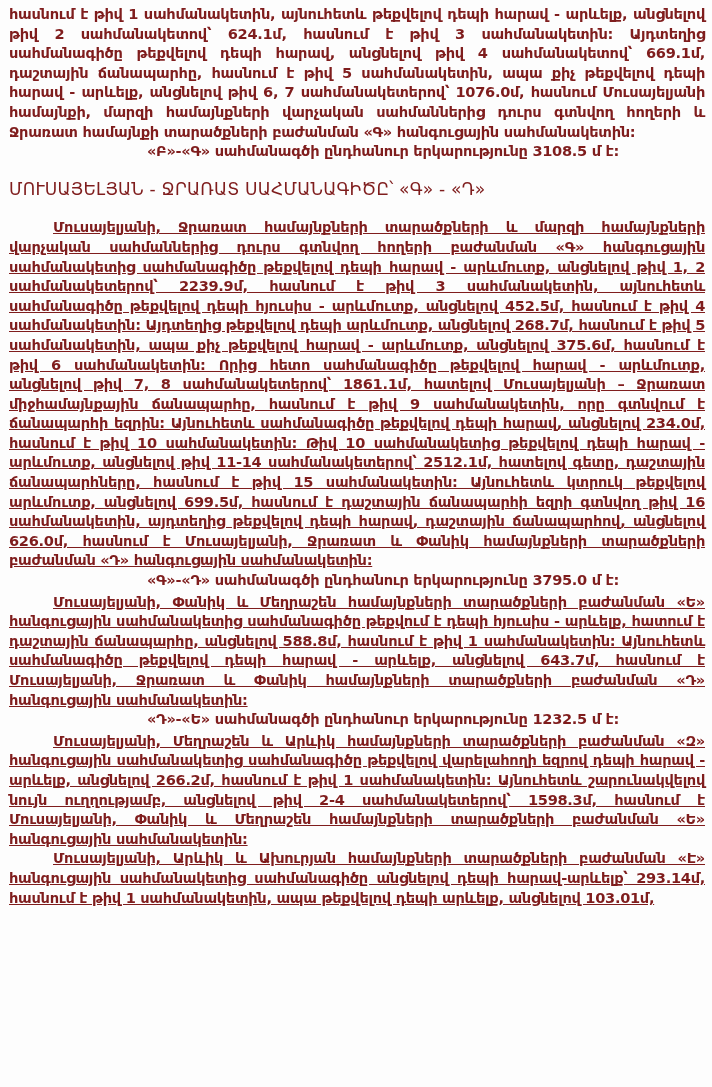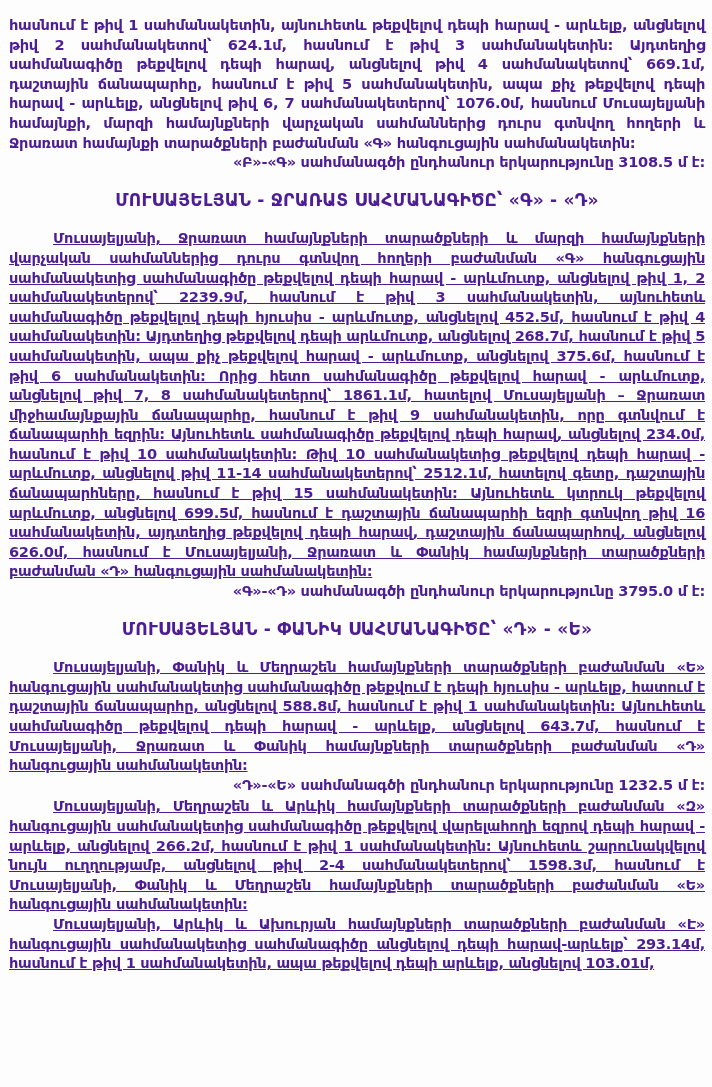--- a/index.html
+++ b/index.html
@@ -7,63 +7,61 @@
     padding: 0;
     background: #e9e9e9;
   }
   .page {
     position: relative;
     width: 712px;
     height: 1087px;
     margin: 0 auto;
     background: #fdfdfd;
     box-sizing: border-box;
-    padding: 15px 7px 0 9px;
+    padding: 4px 7px 0 9px;
     overflow: hidden;
     font-family: "DejaVu Sans", "Liberation Sans", sans-serif;
     font-size: 14.6px;
     font-weight: bold;
     line-height: 19.6px;
-    color: #4c1d95;
+    color: #7f1d1d;
     letter-spacing: -0.3px;
     -webkit-font-smoothing: none;
   }
   .para {
     text-align: justify;
     margin: 0;
   }
   .para.indent {
     text-indent: 44px;
     text-decoration: underline;
   }
   .total-line {
     margin: 0 0 2px 0;
     padding-left: 52px;
-    text-align: right;
+    text-align: center;
   }
   .section-heading {
-    text-align: center;
     margin: 19px 0 18px 0;
-    font-weight: bold;
+    font-weight: normal;
     letter-spacing: 0.2px;
   }
 </style>
 </head>
 <body>
 
 <div class="page">
 
   <p class="para">հասնում է թիվ 1 սահմանակետին, այնուհետև թեքվելով դեպի հարավ - արևելք, անցնելով թիվ 2 սահմանակետով՝ 624.1մ, հասնում է թիվ 3 սահմանակետին: Այդտեղից սահմանագիծը թեքվելով դեպի հարավ, անցնելով թիվ 4 սահմանակետով՝ 669.1մ, դաշտային ճանապարհը, հասնում է թիվ 5 սահմանակետին, ապա քիչ թեքվելով դեպի հարավ - արևելք, անցնելով թիվ 6, 7 սահմանակետերով՝ 1076.0մ, հասնում Մուսայելյանի համայնքի, մարզի համայնքների վարչական սահմաններից դուրս գտնվող հողերի և Ջրառատ համայնքի տարածքների բաժանման «Գ» հանգուցային սահմանակետին:</p>
   <p class="total-line">«Բ»-«Գ» սահմանագծի ընդհանուր երկարությունը 3108.5 մ է:</p>
 
   <h3 class="section-heading">ՄՈՒՍԱՅԵԼՅԱՆ - ՋՐԱՌԱՏ ՍԱՀՄԱՆԱԳԻԾԸ՝ «Գ» - «Դ»</h3>
   <p class="para indent">Մուսայելյանի, Ջրառատ համայնքների տարածքների  և մարզի համայնքների վարչական սահմաններից դուրս գտնվող հողերի բաժանման «Գ» հանգուցային սահմանակետից սահմանագիծը թեքվելով դեպի հարավ - արևմուտք, անցնելով թիվ 1, 2 սահմանակետերով՝ 2239.9մ, հասնում է թիվ 3 սահմանակետին, այնուհետև սահմանագիծը թեքվելով դեպի հյուսիս - արևմուտք, անցնելով 452.5մ, հասնում է թիվ 4 սահմանակետին: Այդտեղից թեքվելով դեպի արևմուտք, անցնելով 268.7մ, հասնում է թիվ 5 սահմանակետին, ապա քիչ թեքվելով հարավ - արևմուտք, անցնելով 375.6մ, հասնում է թիվ 6 սահմանակետին: Որից հետո սահմանագիծը թեքվելով հարավ - արևմուտք, անցնելով թիվ 7, 8 սահմանակետերով՝ 1861.1մ, հատելով Մուսայելյանի – Ջրառատ միջհամայնքային ճանապարհը, հասնում է թիվ 9 սահմանակետին, որը գտնվում է ճանապարհի եզրին: Այնուհետև սահմանագիծը թեքվելով դեպի հարավ, անցնելով 234.0մ, հասնում է թիվ 10 սահմանակետին: Թիվ 10 սահմանակետից թեքվելով դեպի հարավ - արևմուտք, անցնելով թիվ 11-14 սահմանակետերով՝ 2512.1մ, հատելով գետը, դաշտային ճանապարհները, հասնում է թիվ 15 սահմանակետին: Այնուհետև կտրուկ թեքվելով արևմուտք, անցնելով 699.5մ, հասնում է դաշտային ճանապարհի եզրի գտնվող թիվ 16 սահմանակետին, այդտեղից թեքվելով դեպի հարավ, դաշտային ճանապարհով, անցնելով 626.0մ, հասնում է Մուսայելյանի, Ջրառատ և Փանիկ համայնքների տարածքների բաժանման «Դ» հանգուցային սահմանակետին:</p>
   <p class="total-line">«Գ»-«Դ» սահմանագծի ընդհանուր երկարությունը 3795.0 մ է:</p>
 
-  <h3 class="section-heading">ՄՈՒՍԱՅԵԼՅԱՆ - ՓԱՆԻԿ ՍԱՀՄԱՆԱԳԻԾԸ՝ «Դ» - «Ե»</h3>
   <p class="para indent">Մուսայելյանի, Փանիկ և Մեղրաշեն համայնքների տարածքների բաժանման «Ե» հանգուցային սահմանակետից սահմանագիծը թեքվում է դեպի հյուսիս - արևելք, հատում է դաշտային ճանապարհը, անցնելով 588.8մ, հասնում է թիվ 1 սահմանակետին: Այնուհետև սահմանագիծը թեքվելով դեպի հարավ - արևելք, անցնելով 643.7մ, հասնում է Մուսայելյանի, Ջրառատ և Փանիկ համայնքների տարածքների բաժանման «Դ» հանգուցային սահմանակետին:</p>
   <p class="total-line">«Դ»-«Ե» սահմանագծի ընդհանուր երկարությունը 1232.5 մ է:</p>
 
   <p class="para indent">Մուսայելյանի, Մեղրաշեն և Արևիկ համայնքների տարածքների բաժանման «Զ» հանգուցային սահմանակետից սահմանագիծը թեքվելով վարելահողի եզրով դեպի հարավ - արևելք, անցնելով 266.2մ, հասնում է թիվ 1 սահմանակետին: Այնուհետև շարունակվելով նույն ուղղությամբ, անցնելով թիվ 2-4 սահմանակետերով՝ 1598.3մ, հասնում է Մուսայելյանի, Փանիկ և Մեղրաշեն համայնքների տարածքների բաժանման «Ե» հանգուցային սահմանակետին:</p>
 
   <p class="para indent">Մուսայելյանի, Արևիկ և Ախուրյան համայնքների տարածքների բաժանման «Է» հանգուցային սահմանակետից սահմանագիծը անցնելով դեպի հարավ-արևելք՝ 293.14մ, հասնում է թիվ 1 սահմանակետին, ապա թեքվելով դեպի արևելք, անցնելով 103.01մ,</p>
 
 </div>
 
 </body></html>

